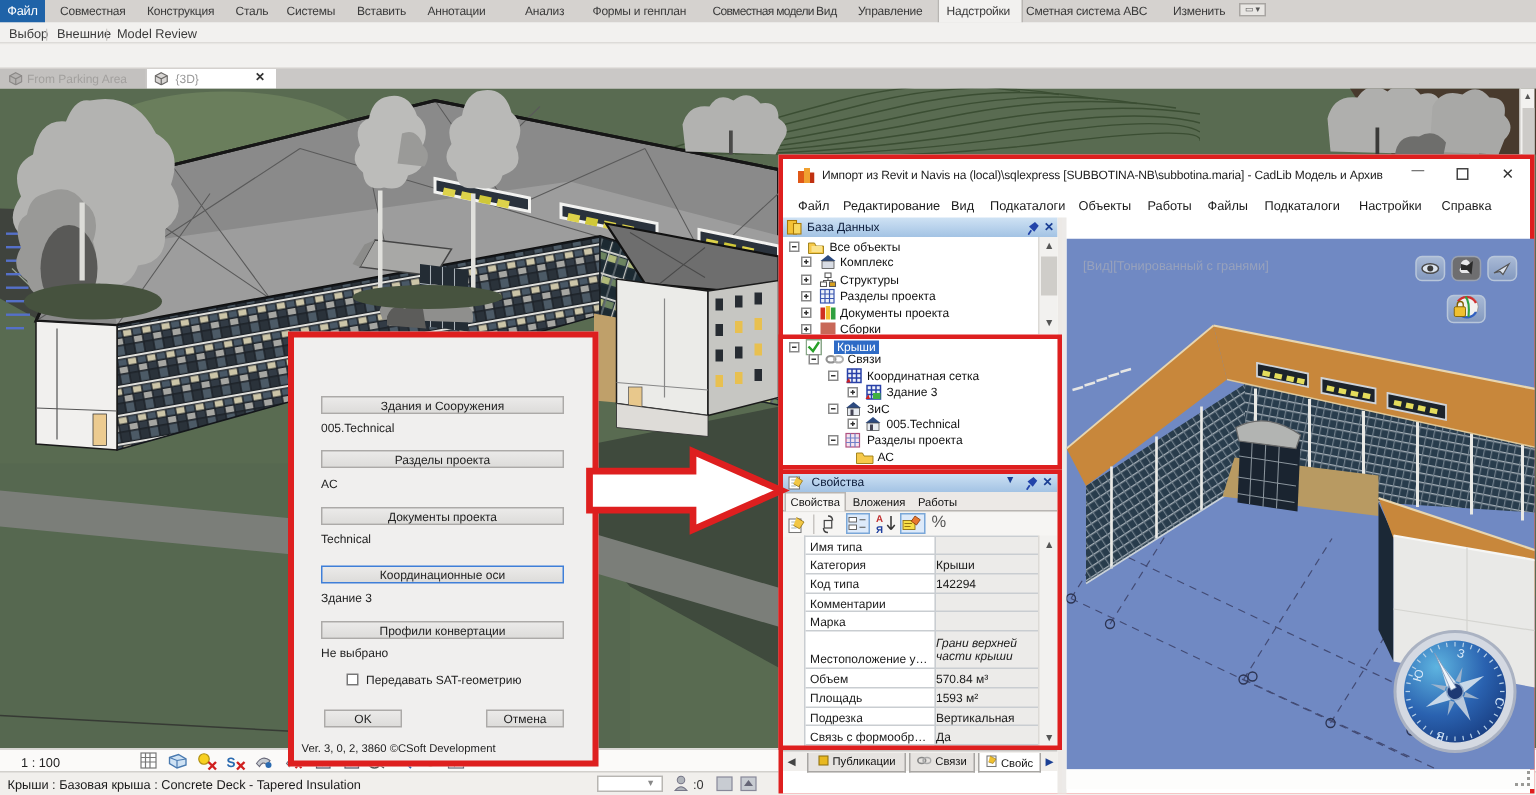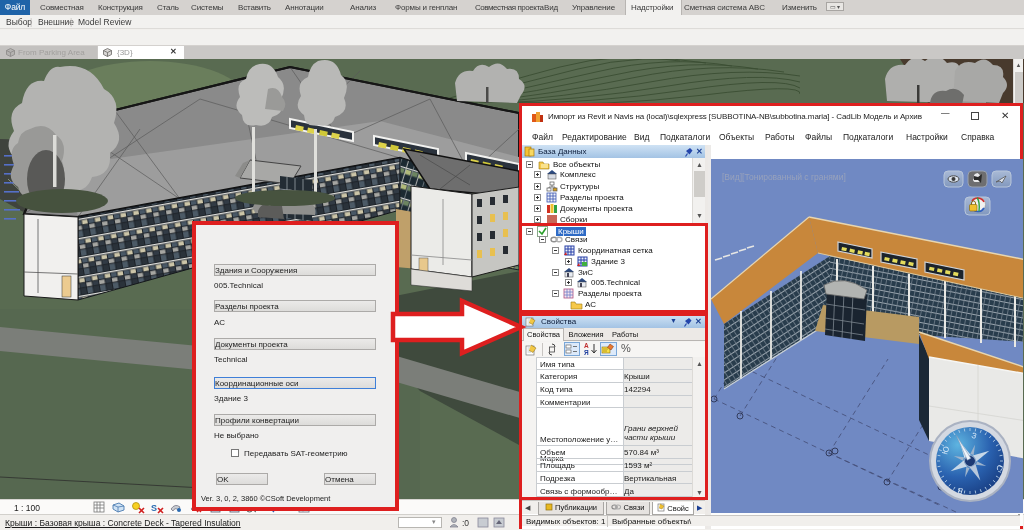--- a/index.html
+++ b/index.html
@@ -18,21 +18,21 @@
 .vtab{position:absolute;top:0;height:13px;}
 
 #vp{left:0;top:59px;}
 
 #vcb{left:0;top:499px;width:1024px;height:15px;background:#fbfaf9;border-top:1px solid #d8d6d3;font-size:8.5px;color:#222;}
 #sbar{left:0;top:514px;width:1024px;height:16px;background:#f1efec;border-top:1px solid #d2d0cc;font-size:8.5px;color:#1a1a1a;}
 
 #dlgbox{left:192px;top:221px;width:207px;height:290px;border:4px solid #de1f1f;background:#f0efee;z-index:10;}
 #dlg{position:absolute;left:0;top:0;right:0;bottom:0;font-size:8.5px;color:#1c1c1c;}
 #dlgtitle{position:absolute;left:0;top:0;width:100%;height:17px;background:#f7f6f5;border-bottom:1px solid #e3e1df;color:#8d8d8d;font-size:8.5px;}
-.dbtn{position:absolute;left:18px;width:162px;height:12px;background:linear-gradient(#ebeae9,#dddcda);border:1px solid #acaaa8;text-align:left;font-size:8px;color:#222;line-height:11px;}
+.dbtn{position:absolute;left:18px;width:162px;height:12px;background:linear-gradient(#ebeae9,#dddcda);border:1px solid #acaaa8;text-align:center;font-size:8px;color:#222;line-height:11px;}
 .dlbl{position:absolute;left:18px;font-size:8px;color:#222;}
 
 #cad{left:519px;top:103px;width:504px;height:426px;border:3px solid #de1f1f;background:#fff;z-index:20;font-size:8px;color:#111;}
 .rbox{position:absolute;border:3px solid #de1f1f;z-index:40;}
 #cadtitle{position:absolute;left:0;top:0;width:498px;height:22px;background:#fff;font-size:8.5px;color:#222;}
 #cadmenu{position:absolute;left:0;top:22px;width:498px;height:17px;background:#fff;font-size:8.5px;color:#1a1a1a;}
 #cadmenu span{position:absolute;top:4px;white-space:nowrap;}
 .phead{background:linear-gradient(#cfe2f4,#a3c3e4);color:#0c1c3a;font-size:8px;}
 #lp{position:absolute;left:0px;top:39px;width:186px;height:384px;background:#fff;}
 #rp{position:absolute;left:186px;top:39px;width:312px;height:384px;background:#fff;border-left:3px solid #eceae8;}
@@ -56,21 +56,21 @@
     <div id="fileTab">Файл</div>
     <div id="activeTab"></div>
     <span style="left:40px">Совместная</span>
     <span style="left:98px">Конструкция</span>
     <span style="left:157px">Сталь</span>
     <span style="left:191px">Системы</span>
     <span style="left:238px">Вставить</span>
     <span style="left:285px">Аннотации</span>
     <span style="left:350px">Анализ</span>
     <span style="left:395px">Формы и генплан</span>
-    <span style="left:475px;letter-spacing:-0.45px;">Совместная проекта</span>
+    <span style="left:475px;letter-spacing:-0.45px;">Совместная модели</span>
     <span style="left:544px">Вид</span>
     <span style="left:572px">Управление</span>
     <span style="left:631px">Надстройки</span>
     <span style="left:684px">Сметная система ABC</span>
     <span style="left:782px">Изменить</span>
     <span style="left:826px;top:2px;width:18px;height:9px;border:1px solid #a8a5a2;background:#e8e6e3;font-size:6px;text-align:center;line-height:8px;color:#555;">▭ ▾</span>
   </div>
 
   <div id="r2" class="abs">
     <span style="left:6px">Выбор</span>
@@ -296,21 +296,21 @@
         <path d="M178,8 l3,3" stroke="#3060b0" stroke-width="1.2"></path>
         <circle cx="194" cy="7" r="2.6" fill="#f8d020" stroke="#907010" stroke-width="0.8"></circle>
         <path d="M194,2 v2" stroke="#907010" stroke-width="1"></path>
         <rect x="206" y="3" width="10" height="8" fill="#fff" stroke="#667" stroke-width="0.8"></rect>
         <path d="M206,6 h10 M210,3 v8" stroke="#99a" stroke-width="0.7"></path>
       </g>
     </svg>
   </div>
 
   <div id="sbar" class="abs">
-    <span style="position:absolute;left:5px;top:3px;text-decoration:underline;">Крыши : Базовая крыша : Concrete Deck - Tapered Insulation</span>
+    <span style="position:absolute;left:5px;top:3px;">Крыши : Базовая крыша : Concrete Deck - Tapered Insulation</span>
     <span style="position:absolute;left:398px;top:2px;width:44px;height:11px;background:#fff;border:1px solid #b8b6b2;"></span>
     <span style="position:absolute;left:432px;top:3px;color:#888;font-size:7px;">▾</span>
     <svg width="70" height="13" style="position:absolute;left:448px;top:1px;">
       <circle cx="6" cy="4" r="2.5" fill="#b0b4ba" stroke="#778" stroke-width="0.7"></circle>
       <path d="M2,11 q4,-5 8,0 z" fill="#b0b4ba" stroke="#778" stroke-width="0.7"></path>
       <text x="14" y="10" font-size="8.5" fill="#333" font-family="Liberation Sans">:0</text>
       <rect x="30" y="2" width="10" height="9" fill="#c8ccd2" stroke="#889" stroke-width="0.8"></rect>
       <rect x="46" y="2" width="10" height="9" fill="#c8ccd2" stroke="#889" stroke-width="0.8"></rect>
       <path d="M48,8 l3,-4 l3,4 z" fill="#667"></path>
     </svg>
@@ -568,21 +568,21 @@
               <span class="pl">Категория</span>
               <span class="pv">Крыши</span>
             </div>
           <div class="prow" style="top:24.9px;height:12.7px;">
               <span class="pl">Код типа</span>
               <span class="pv">142294</span>
             </div>
           <div class="prow" style="top:37.6px;height:12.7px;">
               <span class="pl">Комментарии</span>
             </div>
-          <div class="prow" style="top:50.3px;height:12.7px;margin-top:44px;">
+          <div class="prow" style="top:50.3px;height:12.7px;">
               <span class="pl">Марка</span>
             </div>
           <div class="prow" style="top:63px;height:25.4px;">
               <span class="pl" style="top:14px;">Местоположение указ...</span>
               <span class="pv" style="top:3px;font-style:italic;">Грани верхней<br>части крыши</span>
             </div>
           <div class="prow" style="top:88.4px;height:12.7px;">
               <span class="pl">Объем</span>
               <span class="pv">570.84 м³</span>
             </div>
@@ -823,25 +823,20 @@
               <rect x="8" y="8" width="2" height="2"></rect>
               <rect x="8" y="4" width="2" height="2"></rect>
               <rect x="4" y="8" width="2" height="2"></rect>
               <rect x="8" y="0" width="2" height="2"></rect>
               <rect x="0" y="8" width="2" height="2"></rect>
             </g>
           </svg>
       </div>
     </div>
 
-    <div id="cadstatus" style="position:absolute;left:0;top:409px;width:498px;height:11px;background:#f1efec;border-top:1px solid #c8c6c3;">
-      <span style="position:absolute;left:4px;top:1px;">Видимых объектов: 1</span>
-      <span style="position:absolute;left:85px;top:0px;height:11px;border-left:1px solid #c8c6c3;"></span>
-      <span style="position:absolute;left:90px;top:1px;">Выбранные объекты\</span>
-    </div>
   </div>
 
   <div class="rbox" style="left:519px;top:223px;width:189px;height:90px;"></div>
   <div class="rbox" style="left:519px;top:313px;width:189px;height:187px;"></div>
 
   <svg class="abs" style="left:388px;top:294px;z-index:50;" width="140" height="66" viewBox="0 0 140 66">
     <polygon points="5,20 74,20 74,7 133,33 74,59 74,46 5,46" fill="#ffffff" stroke="#de1f1f" stroke-width="4.5"></polygon>
   </svg>
 </div>
 

